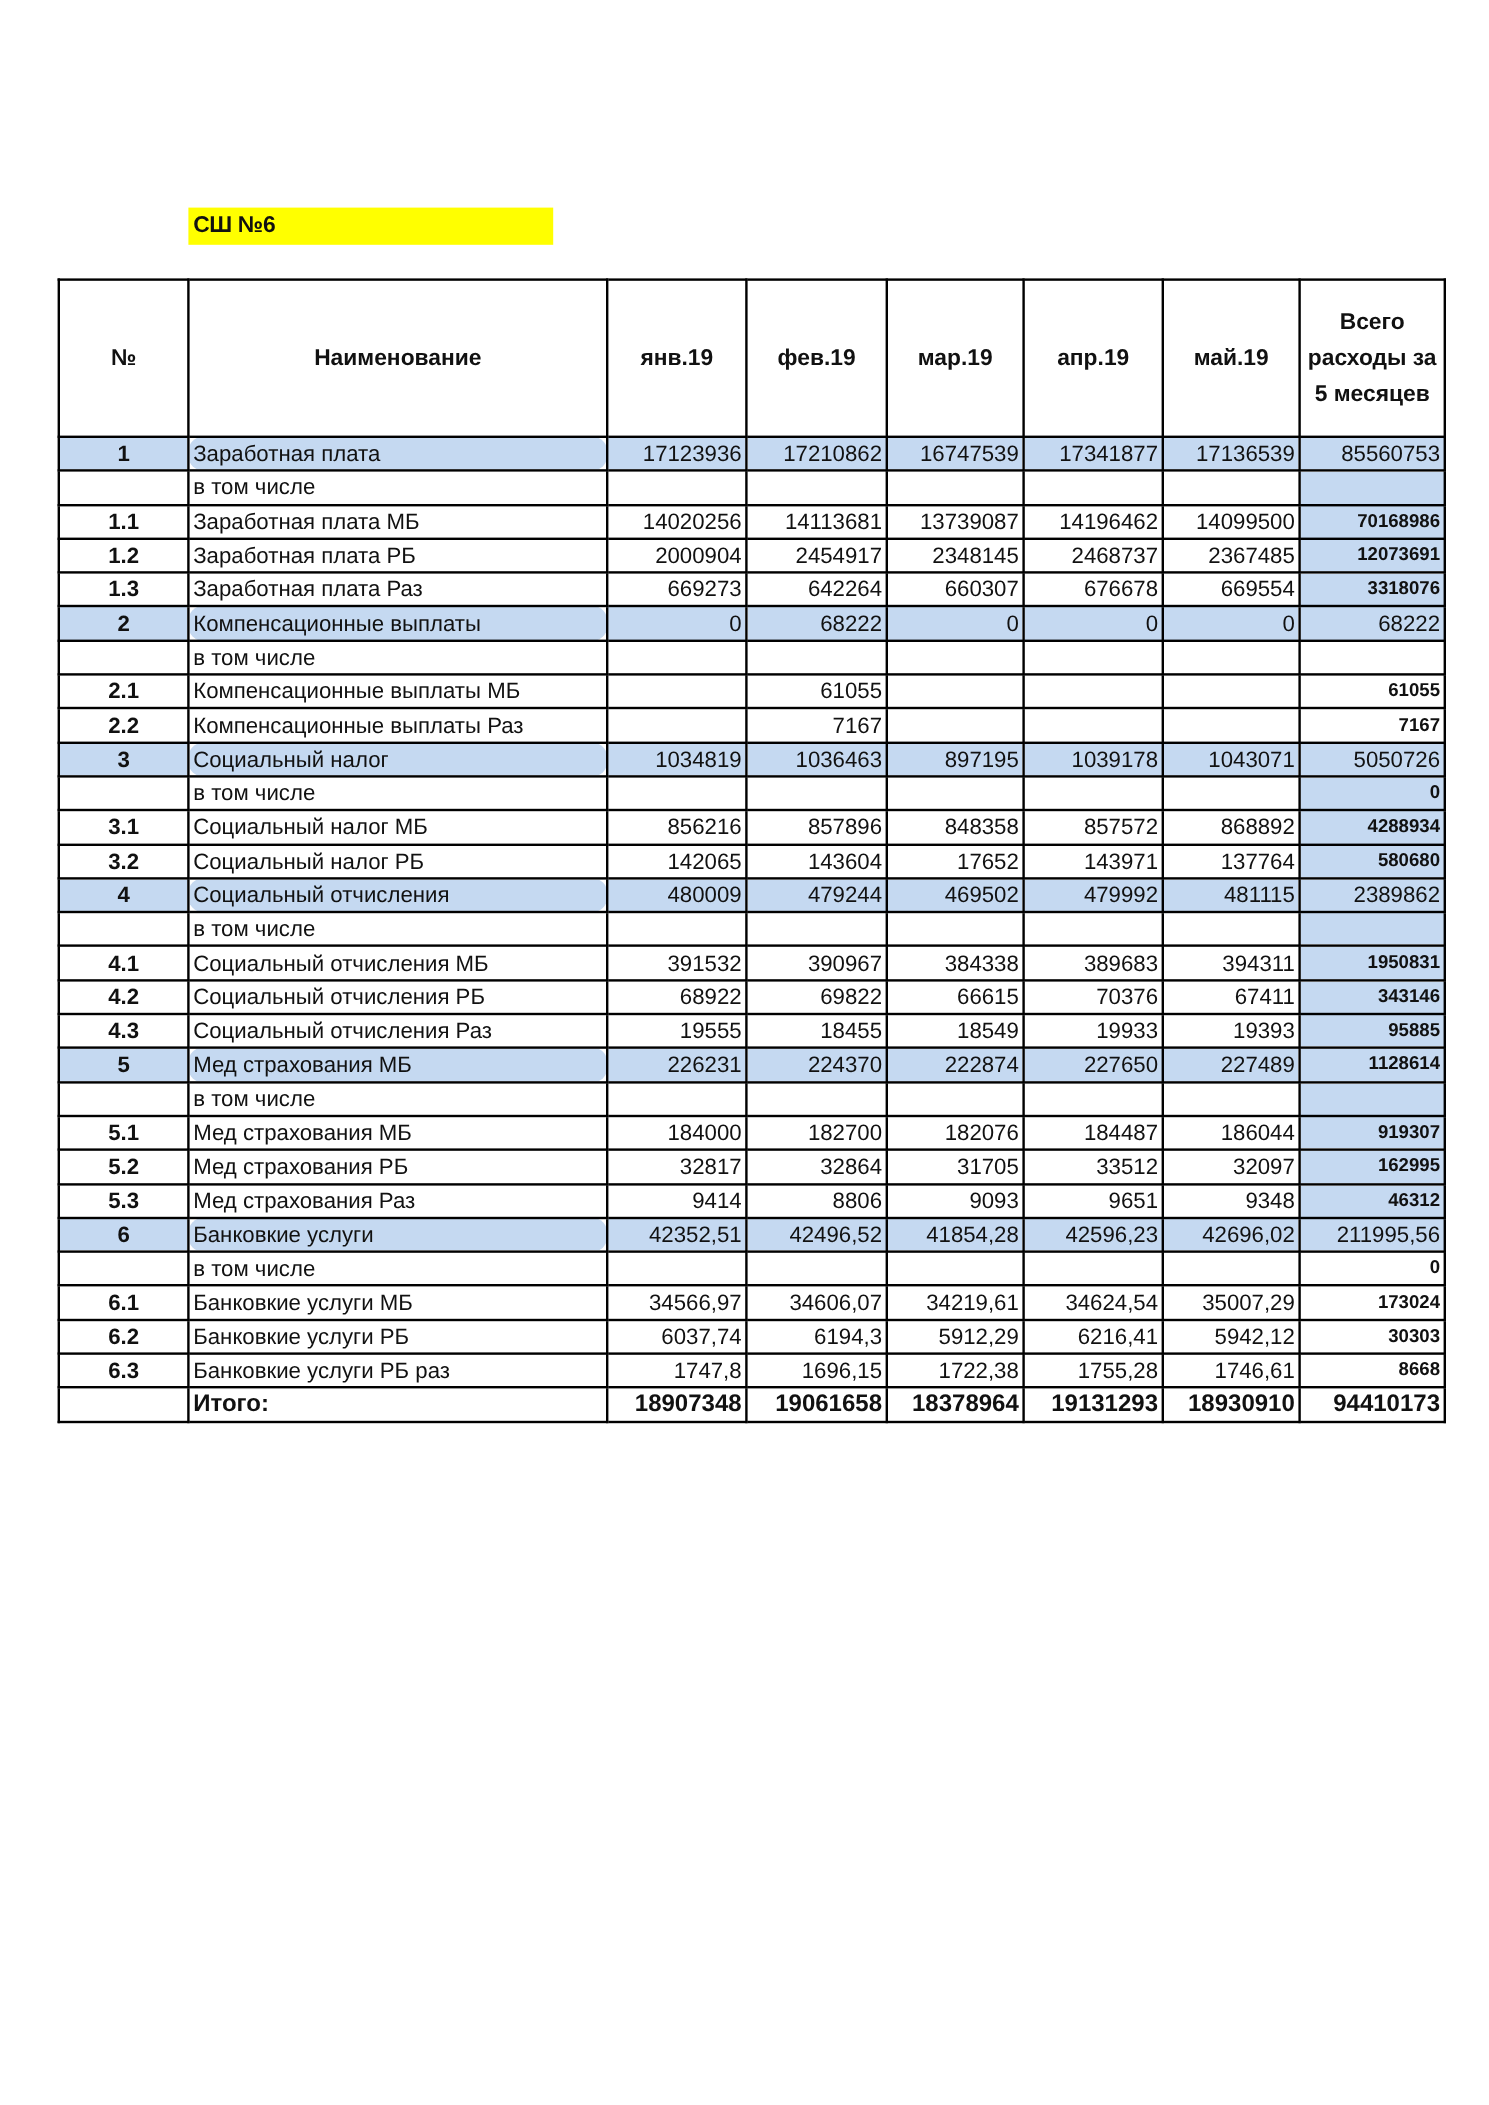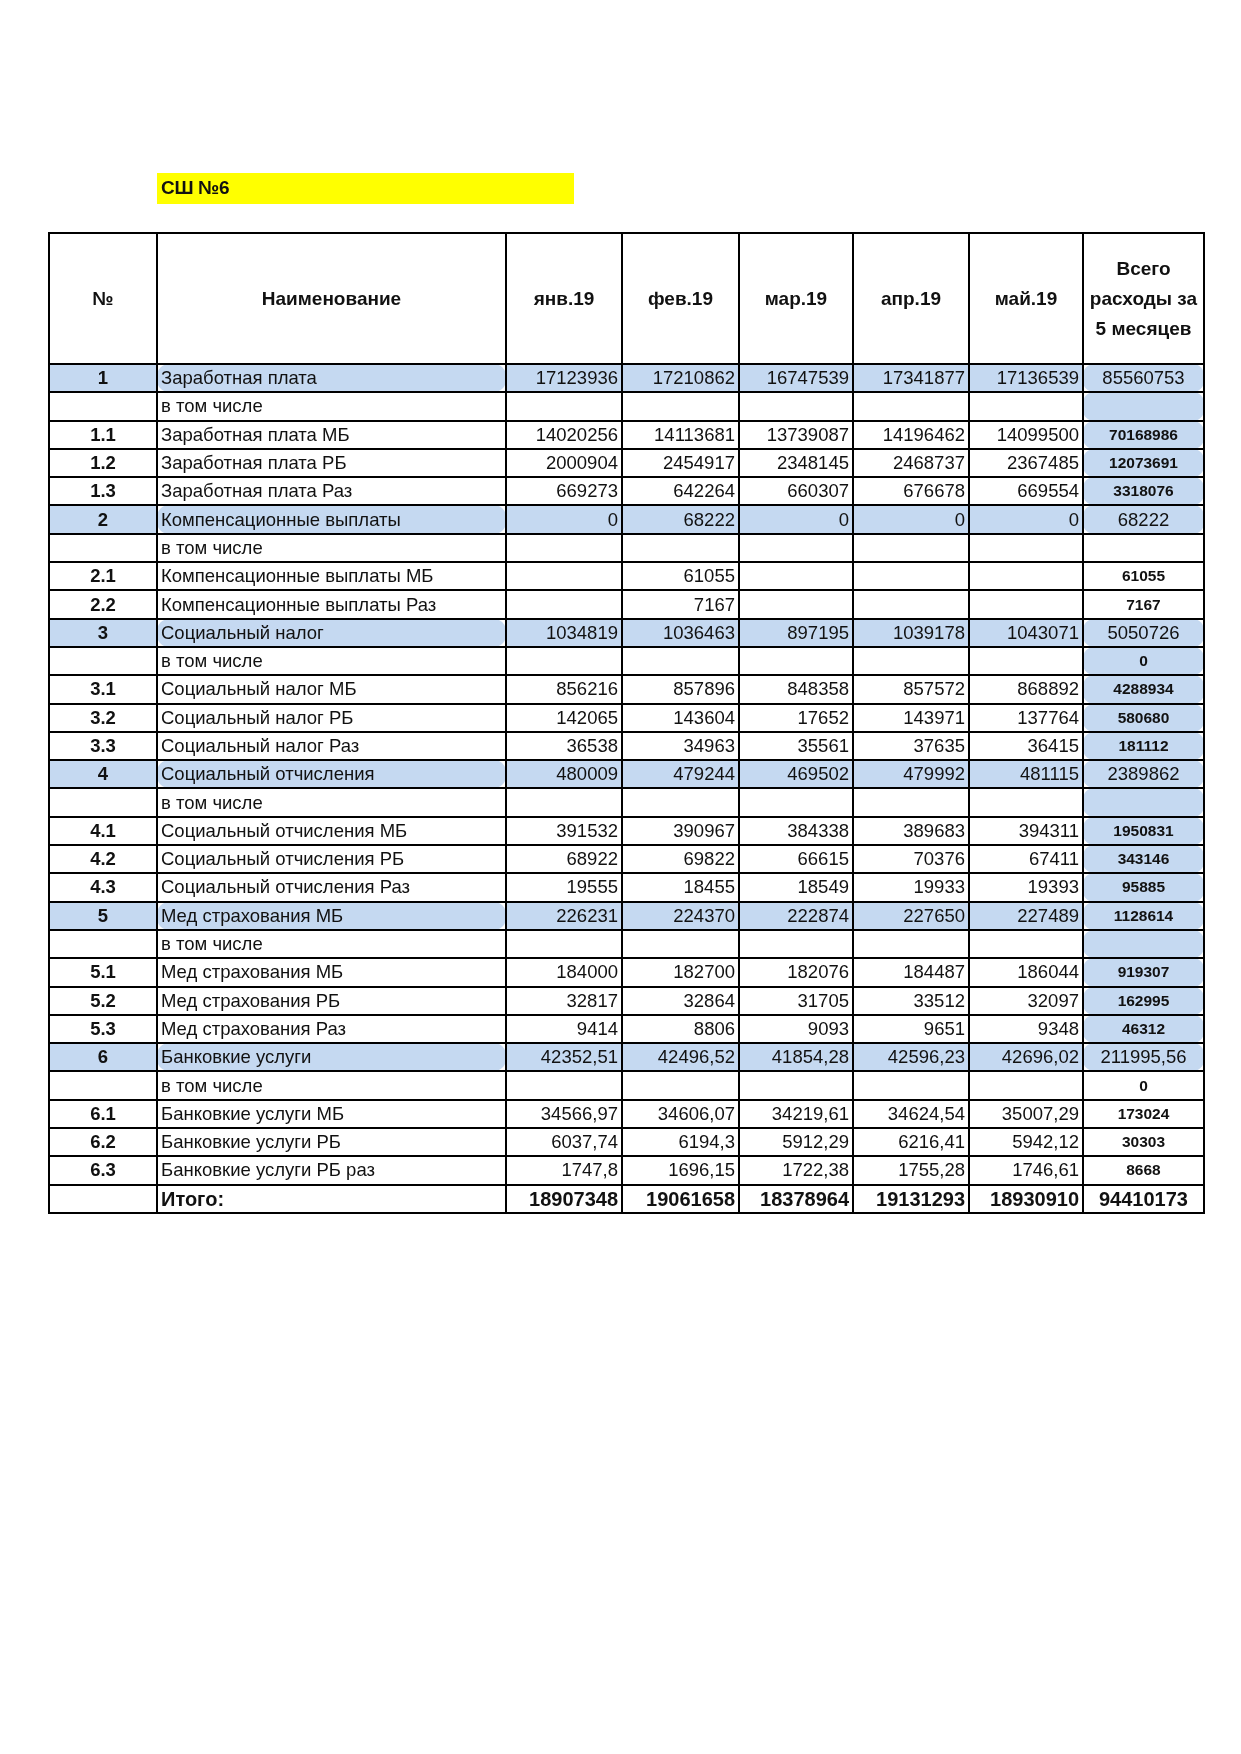--- a/index.html
+++ b/index.html
@@ -1,32 +1,32 @@
 <!DOCTYPE html>
 <html><head>
   <meta charset="utf-8">
   <style>
     html, body { margin: 0; padding: 0; background: #ffffff; }
     body { width: 1241px; height: 1754px; position: relative; overflow: hidden;
       font-family: "Liberation Sans", "DejaVu Sans", sans-serif; color: #111; }
-    .title-bar { position: absolute; left: 157px; top: 173px; width: 417px; height: 31px;
+    .title-bar { position: absolute; left: 157px; top: 173px; width: 304px; height: 31px;
       background: #ffff00; }
     .title-bar span { position: absolute; left: 4px; top: 4px; font-size: 19px; font-weight: bold;
       letter-spacing: -0.3px; }
     table.report { position: absolute; left: 48px; top: 232px; border-collapse: collapse;
       table-layout: fixed; width: 1155px; }
     table.report td, table.report th { border: 2px solid #000; padding: 0 3px; overflow: hidden;
       white-space: nowrap; font-size: 18.5px; height: 26.3px; line-height: 26px; }
     table.report th { font-weight: bold; text-align: center; height: 129px; white-space: normal;
       line-height: 30px; font-size: 19px; margin-left: 24px; }
     table.report th.total-h { padding: 0 2px; }
     td.num-col { text-align: center; font-weight: bold; }
     td.name-col { text-align: left; border-radius: 12px; }
     td.val { text-align: right; }
-    td.tot { text-align: center; border-radius: 11px; }
+    td.tot { text-align: right; }
     td.tot.bold-small { font-weight: bold; font-size: 15.5px; }
     tr.group td { background: #c5d9f1; }
     td.tot.shaded { background: #c5d9f1; }
     tr.itogo td { font-weight: bold; font-size: 20px; }
     tr.itogo td.itogo-label { text-align: left; }
   </style>
 </head>
 <body>
 
 <div class="title-bar">
@@ -180,30 +180,20 @@
       <tr>
         <td class="num-col">3.2</td>
         <td class="name-col">Социальный налог РБ</td>
         <td class="val">142065</td>
         <td class="val">143604</td>
         <td class="val">17652</td>
         <td class="val">143971</td>
         <td class="val">137764</td>
         <td class="tot bold-small shaded">580680</td>
       </tr>
-      <tr>
-        <td class="num-col">3.3</td>
-        <td class="name-col">Социальный налог Раз</td>
-        <td class="val">36538</td>
-        <td class="val">34963</td>
-        <td class="val">35561</td>
-        <td class="val">37635</td>
-        <td class="val">36415</td>
-        <td class="tot bold-small shaded">181112</td>
-      </tr>
       <tr class="group">
         <td class="num-col">4</td>
         <td class="name-col">Социальный отчисления</td>
         <td class="val">480009</td>
         <td class="val">479244</td>
         <td class="val">469502</td>
         <td class="val">479992</td>
         <td class="val">481115</td>
         <td class="tot">2389862</td>
       </tr>

